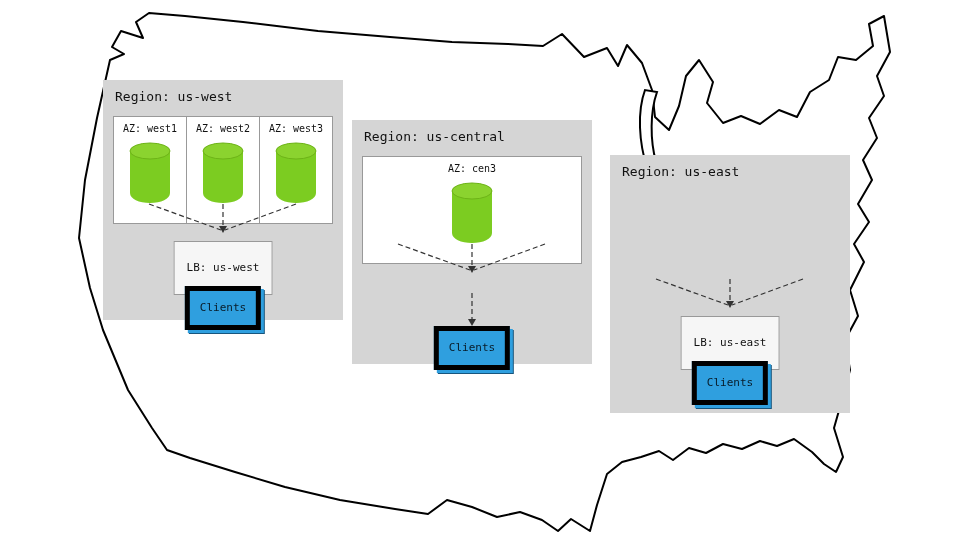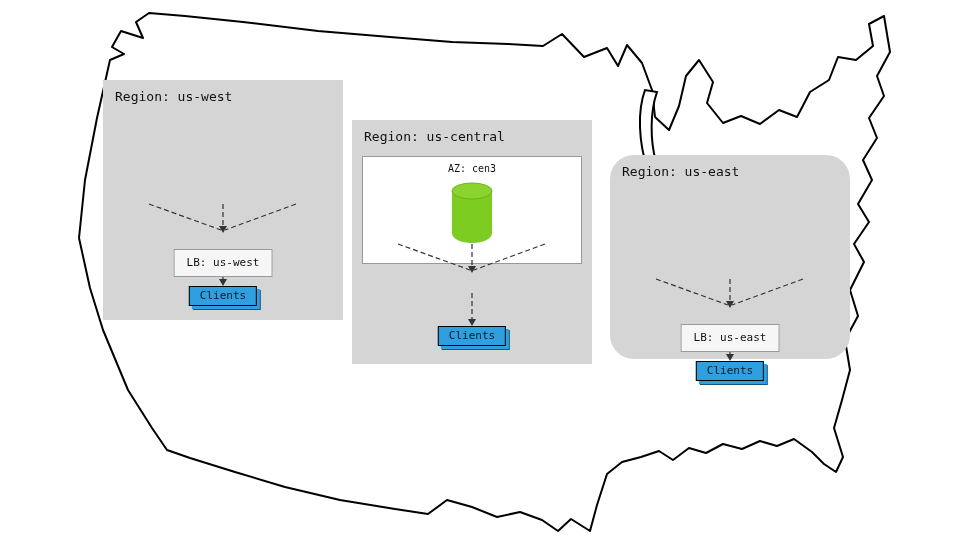--- a/index.html
+++ b/index.html
@@ -19,21 +19,21 @@
     z-index: 0;
   }
   .region-panel {
     position: absolute;
     width: 240px;
     background: #d5d5d5;
     z-index: 2;
   }
   .panel-west    { left: 95px;  top: 80px;  height: 240px; margin-left: 8px; }
   .panel-central { left: 352px; top: 120px; height: 244px; }
-  .panel-east    { left: 610px; top: 155px; height: 204px; border-radius: 24px; }
+  .panel-east    { left: 610px; top: 155px; height: 258px; }
   .region-title {
     position: absolute;
     left: 12px; top: 9px;
     font-size: 13px;
     color: #111;
     white-space: nowrap;
   }
   .az-box {
     position: absolute;
     left: 10px; top: 36px;
@@ -61,40 +61,40 @@
   .cyl { margin-top: 4px; }
   .connector-svg {
     position: absolute;
     left: 0; top: 0;
     width: 240px; height: 260px;
     z-index: 2;
     pointer-events: none;
   }
   .lb-box {
     position: absolute;
-    top: 169px; left: 50%;
+    top: 161px; left: 50%;
     transform: translateX(-50%);
     background: #f6f6f6;
     border: 1px solid #999999;
     font-size: 11px;
     line-height: 18px;
-    padding: 4px 12px;
+    padding: 17px 12px;
     white-space: nowrap;
     z-index: 3;
   }
   .clients-box {
     position: absolute;
     top: 206px; left: 50%;
     transform: translateX(-50%);
     background: #2f9fdf;
-    border: 1px solid #000000;
+    border: 5px solid #000000;
     box-shadow: 3px 3px 0 0 #2f9fdf, 4px 4px 0 0 #17567e;
     font-size: 11px;
     line-height: 18px;
-    padding: 0 10px;
+    padding: 8px 10px;
     color: #081b28;
     white-space: nowrap;
     z-index: 3;
   }
   .dashed-line { stroke: #333333; stroke-width: 1.2; stroke-dasharray: 5,3; fill: none; }
   .arrow-head { fill: #333333; stroke: none; }
 </style>
 </head>
 <body>
 
@@ -113,20 +113,43 @@
          L869,24 L873,46 L856,60 L838,57 L829,80 L810,92 L797,117
          L779,110 L760,124 L741,116 L723,123
          L707,103 L713,82 L699,60 L686,76 L679,106 L669,130 L655,117 L652,90 L642,63
          L627,45 L618,66 L607,48 L584,57 L562,34 L543,46
          L508,44 L452,42 L390,37 L318,31 L243,22 L185,16 Z" fill="none" stroke="#000000" stroke-width="2" stroke-linejoin="round"></path>
     <path d="M645,90 C637,112 639,142 647,168 C651,176 659,173 656,162 C650,140 650,112 657,92 Z" fill="#ffffff" stroke="#000000" stroke-width="2"></path>
   </svg>
 
   <div class="region-panel panel-west">
     <div class="region-title">Region: us-west</div>
+    <div class="az-box">
+      <div class="az-cell">
+        <div class="az-label">AZ: west1</div>
+        <svg class="cyl" width="44" height="64" viewBox="0 0 44 64">
+          <path d="M2,10 V52 C2,58 11,62 22,62 C33,62 42,58 42,52 V10 Z" fill="#7ccc21"></path>
+          <ellipse cx="22" cy="10" rx="20" ry="8" fill="#8bd32f" stroke="#6db317" stroke-width="1"></ellipse>
+        </svg>
+      </div>
+      <div class="az-cell">
+        <div class="az-label">AZ: west2</div>
+        <svg class="cyl" width="44" height="64" viewBox="0 0 44 64">
+          <path d="M2,10 V52 C2,58 11,62 22,62 C33,62 42,58 42,52 V10 Z" fill="#7ccc21"></path>
+          <ellipse cx="22" cy="10" rx="20" ry="8" fill="#8bd32f" stroke="#6db317" stroke-width="1"></ellipse>
+        </svg>
+      </div>
+      <div class="az-cell">
+        <div class="az-label">AZ: west3</div>
+        <svg class="cyl" width="44" height="64" viewBox="0 0 44 64">
+          <path d="M2,10 V52 C2,58 11,62 22,62 C33,62 42,58 42,52 V10 Z" fill="#7ccc21"></path>
+          <ellipse cx="22" cy="10" rx="20" ry="8" fill="#8bd32f" stroke="#6db317" stroke-width="1"></ellipse>
+        </svg>
+      </div>
+    </div>
     <svg class="connector-svg" viewBox="0 0 240 260">
       <path class="dashed-line" d="M46,124 L118,150"></path>
       <path class="dashed-line" d="M120,124 L120,150"></path>
       <path class="dashed-line" d="M193,124 L122,150"></path>
       <polygon class="arrow-head" points="116,146 124,146 120,153"></polygon>
       <path class="dashed-line" d="M120,173 L120,199"></path>
       <polygon class="arrow-head" points="116,199 124,199 120,206"></polygon>
     </svg>
     <div class="lb-box">LB: us-west</div>
     <div class="clients-box">Clients</div>

